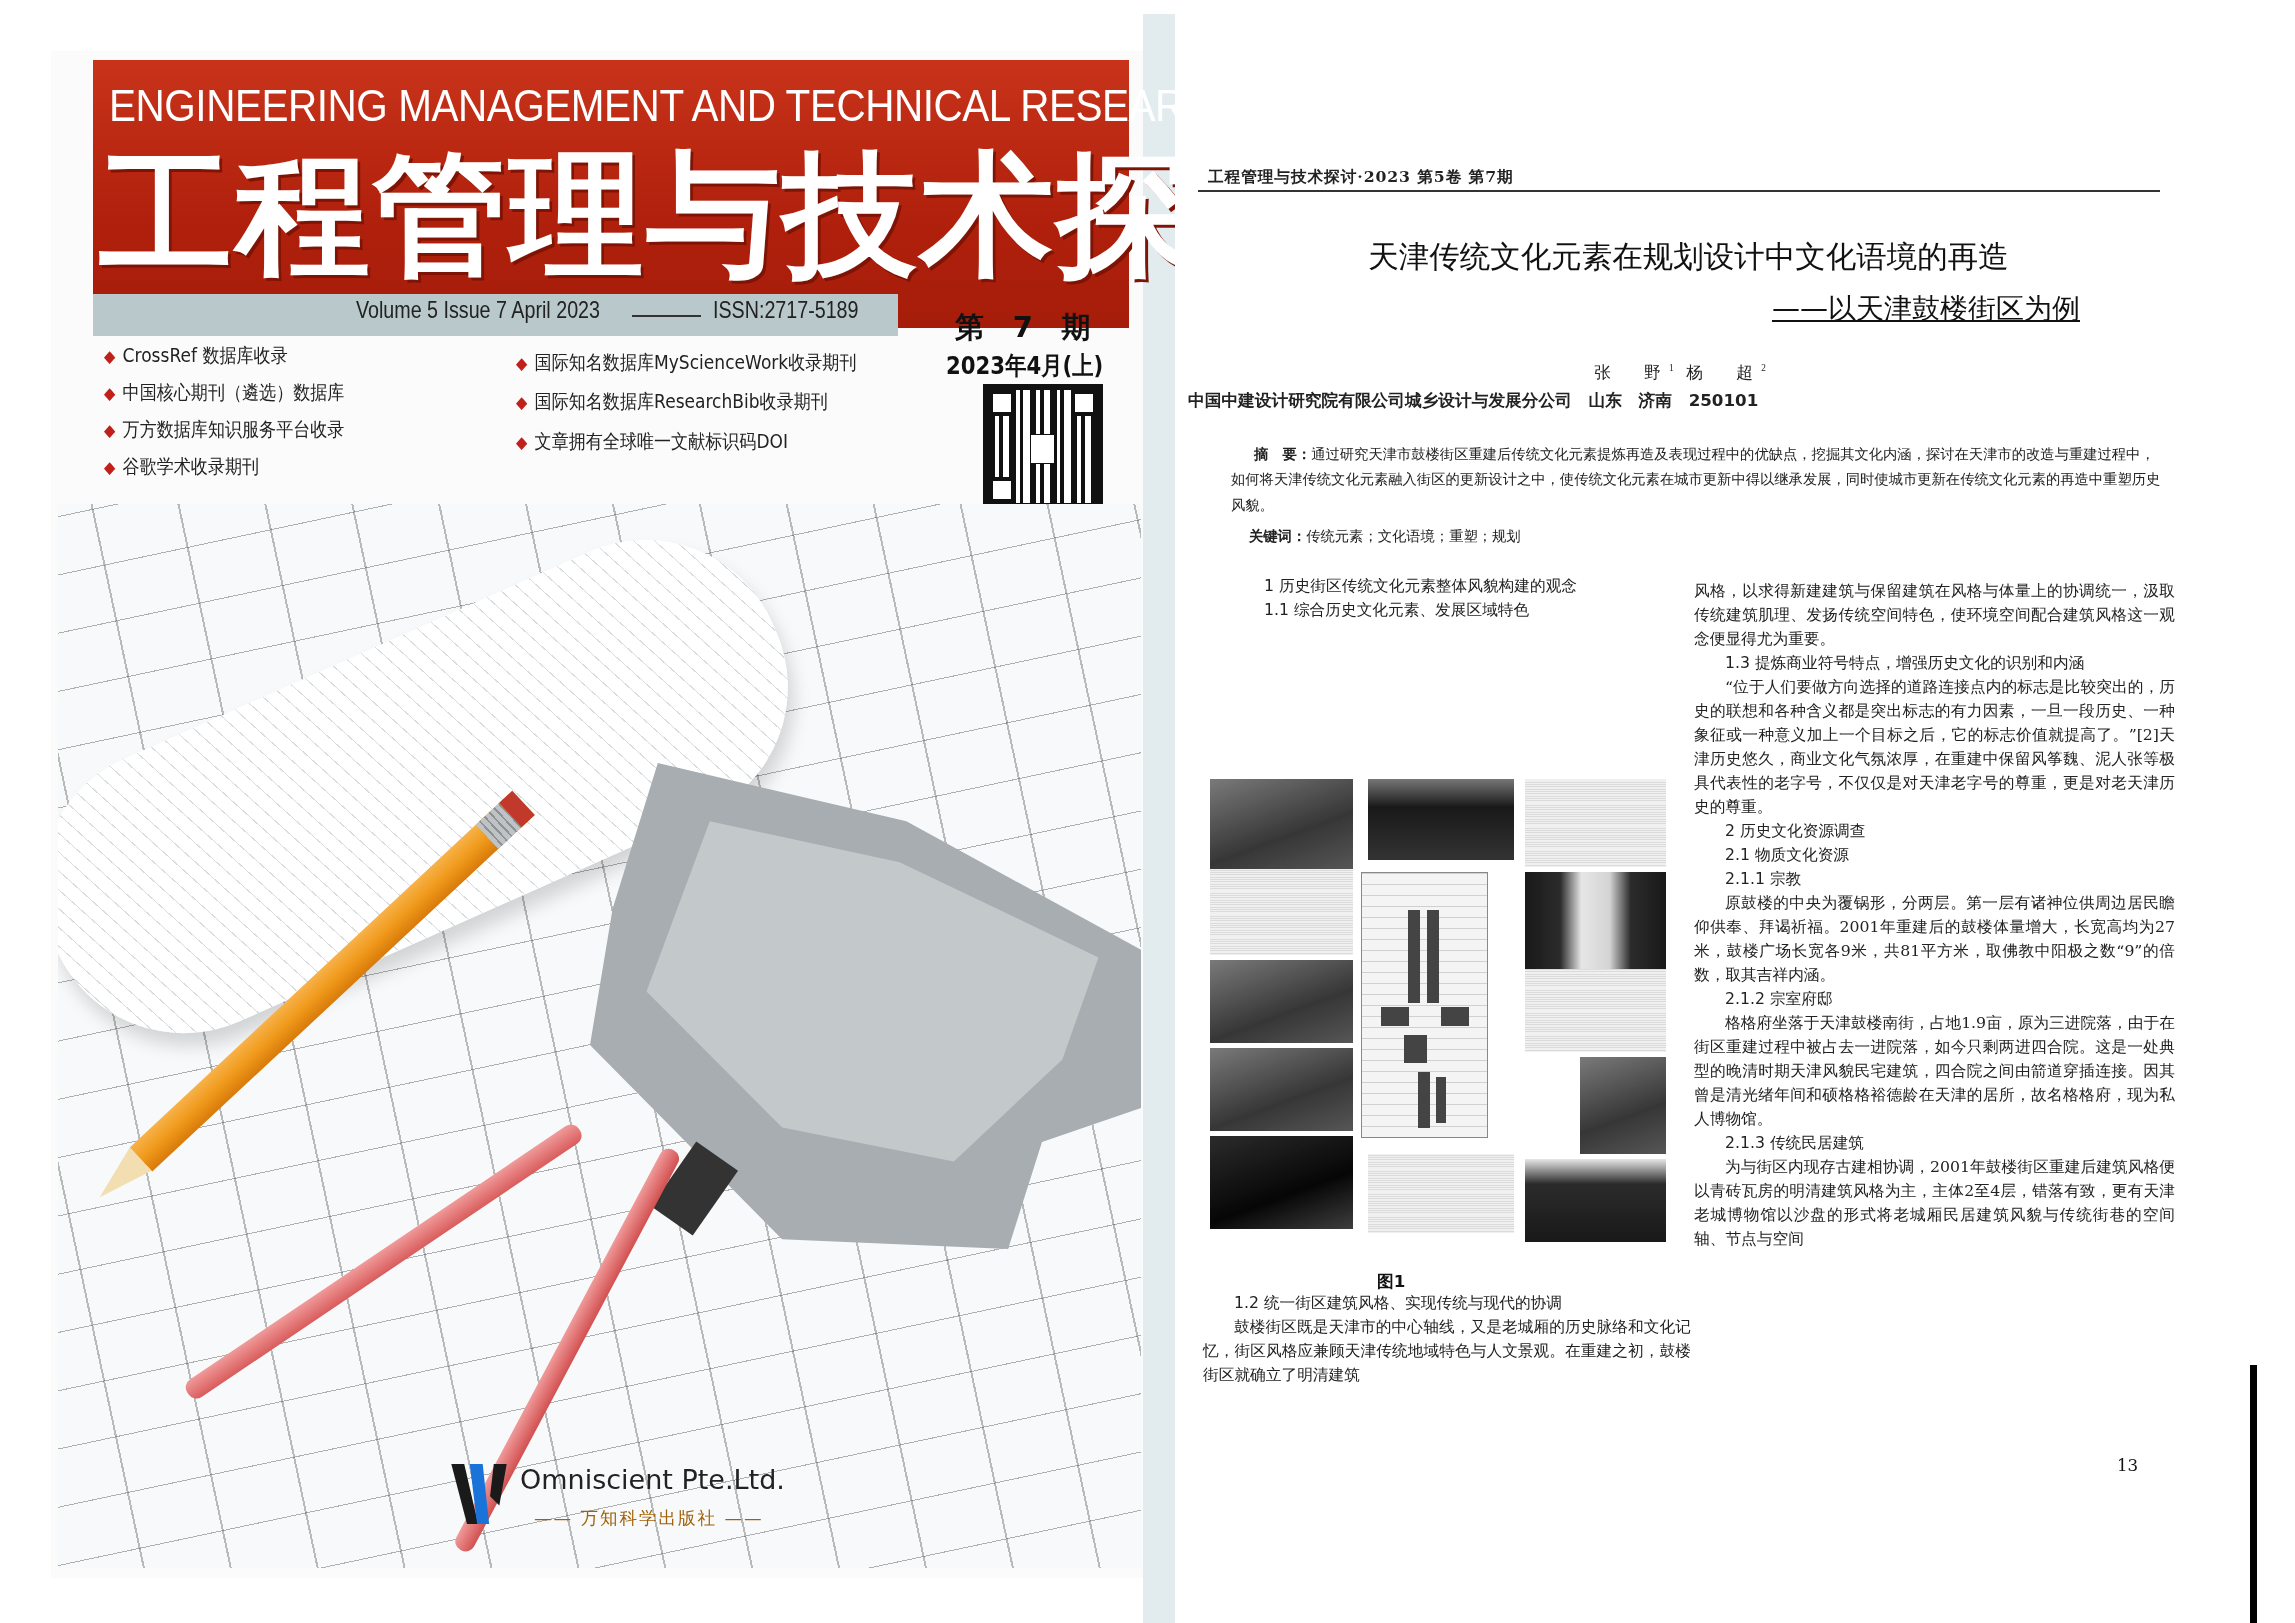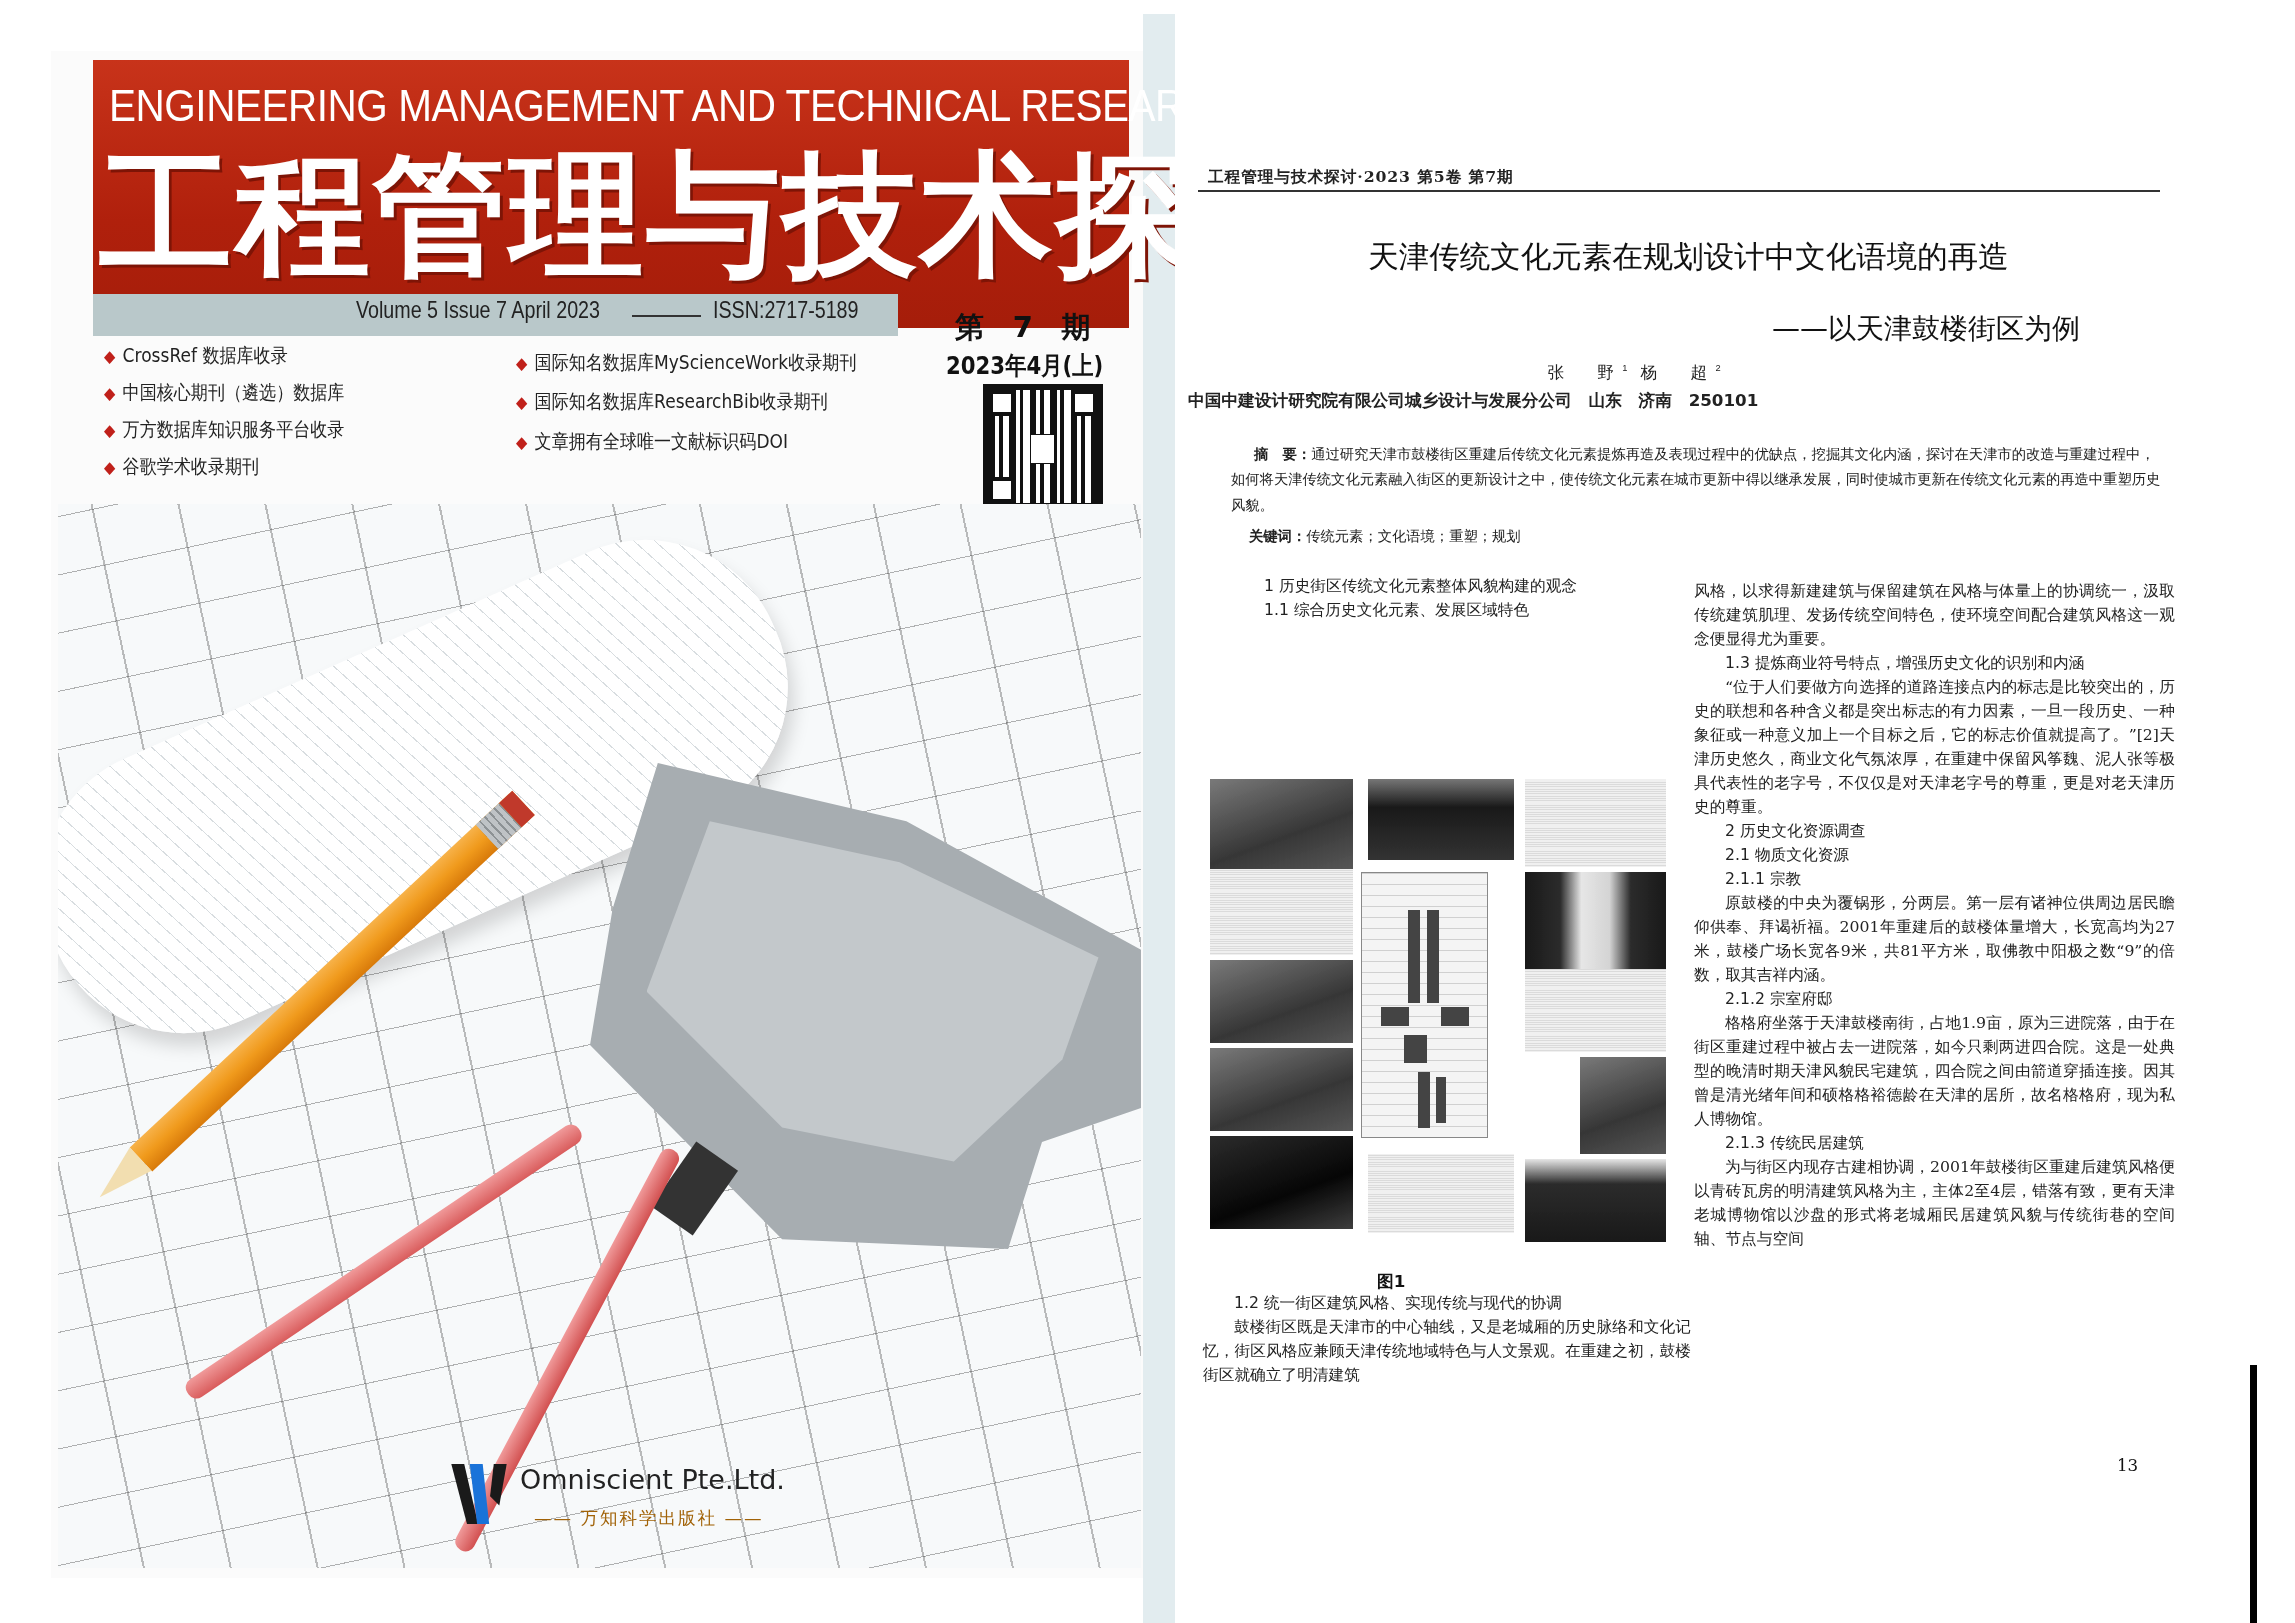--- a/index.html
+++ b/index.html
@@ -67,22 +67,22 @@
   .pub-logo { position:absolute; left:0; top:0; width:56px; height:60px; }
   .pub-name { position:absolute; left:69px; top:0; font-family:"DejaVu Sans", sans-serif; font-size:27px; color:#222; white-space:nowrap; }
   .pub-cn { position:absolute; left:75px; top:42px; font-family:"DejaVu Sans", sans-serif; font-size:17.6px; color:#a16207; white-space:nowrap; letter-spacing:1.9px;margin-left:8px; }
 
   
   .page { left:1175px; top:14px; width:1083px; height:1609px; background:#fff; }
   .right-edge { left:2250px; top:1365px; width:6.5px; height:258px; background:#000; }
   .running-head { left:1208px; top:167px; font-family:"DejaVu Serif", serif; font-weight:bold; font-size:15.7px; color:#222; white-space:nowrap; letter-spacing:0.9px; }
   .head-rule { left:1198px; top:190px; width:962px; height:2.3px; background:#333; }
   .title { left:1212px; top:237px; width:953px; text-align:center; font-family:"DejaVu Sans", sans-serif; font-size:30.5px; color:#111; white-space:nowrap; }
-  .subtitle { left:1772px; top:310px; font-family:"DejaVu Sans", sans-serif; font-size:28px; color:#111; white-space:nowrap; }
-  .authors { left:1148px; top:361px; width:972px; text-align:center; font-family:Liberation Sans, sans-serif; font-size:16.7px; color:#222; letter-spacing:8.3px; }
+  .subtitle { left:1772px; top:290px; font-family:"DejaVu Sans", sans-serif; font-size:28px; color:#111; white-space:nowrap;text-decoration:underline; }
+  .authors { left:1194px; top:361px; width:972px; text-align:center; font-family:Liberation Serif, serif; font-size:16.7px; color:#222; letter-spacing:8.3px; }
   .authors sup { font-size:9.3px; letter-spacing:0; }
   .affil { left:1188px; top:389px; width:972px; text-align:left; font-family:"DejaVu Sans", sans-serif; font-weight:bold; font-size:16.7px; color:#222; white-space:pre; }
   .abstract { left:1231px; top:442px; width:930px; font-family:"DejaVu Serif", serif; font-size:14.3px; line-height:25.4px; color:#222; text-indent:23px; }
   .abstract b, .keywords b { font-family:"DejaVu Sans", sans-serif; }
   .keywords { left:1249px; top:527px; font-family:"DejaVu Serif", serif; font-size:14.3px; color:#222; white-space:nowrap; }
 
   .col { font-family:"DejaVu Serif", serif; font-size:15.7px; line-height:24px; color:#222; }
   .col p { margin:0; text-align:justify; }
   .col .h { font-family:"DejaVu Sans", sans-serif; padding-left:31px; }
   .col .ind { text-indent:31px; }

